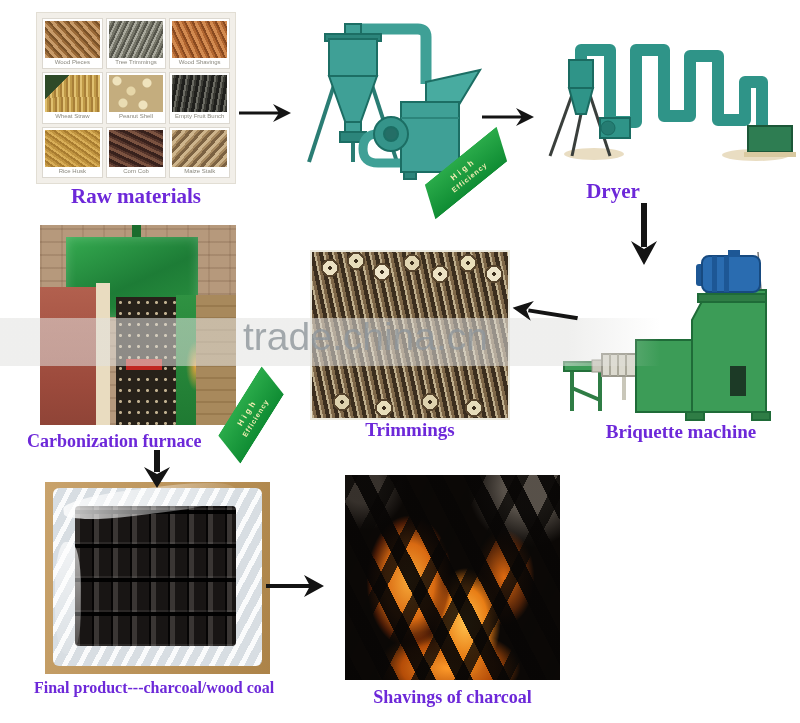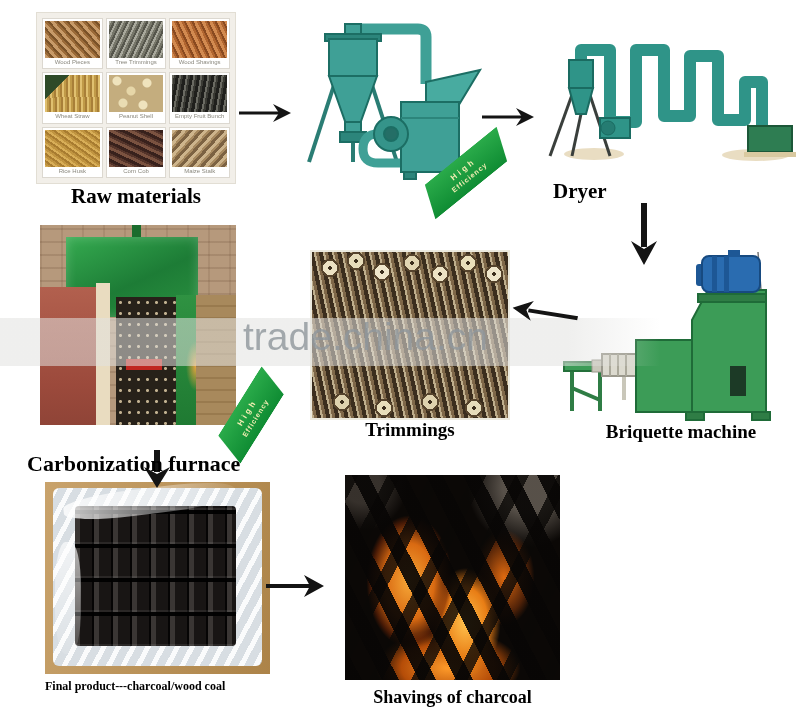--- a/index.html
+++ b/index.html
@@ -1,29 +1,29 @@
 <!DOCTYPE html>
 <html><head>
 <meta charset="utf-8">
 <style>
   html,body{margin:0;padding:0;background:#fff;}
   .canvas{position:relative;width:800px;height:723px;background:#fff;overflow:hidden;
           font-family:"Liberation Sans",sans-serif;}
   .abs{position:absolute;}
 
   
-  .lbl{position:absolute;z-index:8;color:#000000;font-family:"Liberation Serif",serif;
+  .lbl{position:absolute;z-index:8;color:#6d28d9;font-family:"Liberation Serif",serif;
        font-weight:700;white-space:nowrap;}
   .lbl-raw{left:36px;top:184px;width:200px;text-align:center;font-size:21px;}
   .lbl-crusher{left:300px;top:180px;width:150px;text-align:center;font-size:21px;}
-  .lbl-dryer{left:553px;top:179px;width:120px;font-size:21px;}
-  .lbl-furnace{left:27px;top:431px;font-size:22px;margin-top:20px;}
+  .lbl-dryer{left:553px;top:179px;width:120px;text-align:center;font-size:21px;}
+  .lbl-furnace{left:27px;top:431px;font-size:18px;}
   .lbl-briq{left:310px;top:419px;width:200px;text-align:center;font-size:19px;}
   .lbl-machine{left:572px;top:421px;width:218px;text-align:center;font-size:19px;}
-  .lbl-final{left:45px;top:679px;font-size:12px;}
+  .lbl-final{left:34px;top:679px;font-size:16px;}
   .lbl-burn{left:345px;top:687px;width:215px;text-align:center;font-size:18px;}
 
   
   .raw-panel{position:absolute;left:36px;top:12px;width:200px;height:172px;
              background:#f2efe9;border:1px solid #e2ded4;box-sizing:border-box;padding:5px;}
   .raw-grid{display:grid;grid-template-columns:repeat(3,1fr);gap:3px;height:100%;}
   .raw-tile{background:#fff;border:1px solid #dcd8d0;padding:2px 2px 0;margin:0;
             display:flex;flex-direction:column;box-sizing:border-box;}
   .raw-img{height:37px;flex:0 0 auto;}
   .raw-cap{font-size:6px;line-height:9px;text-align:center;color:#8a887e;

